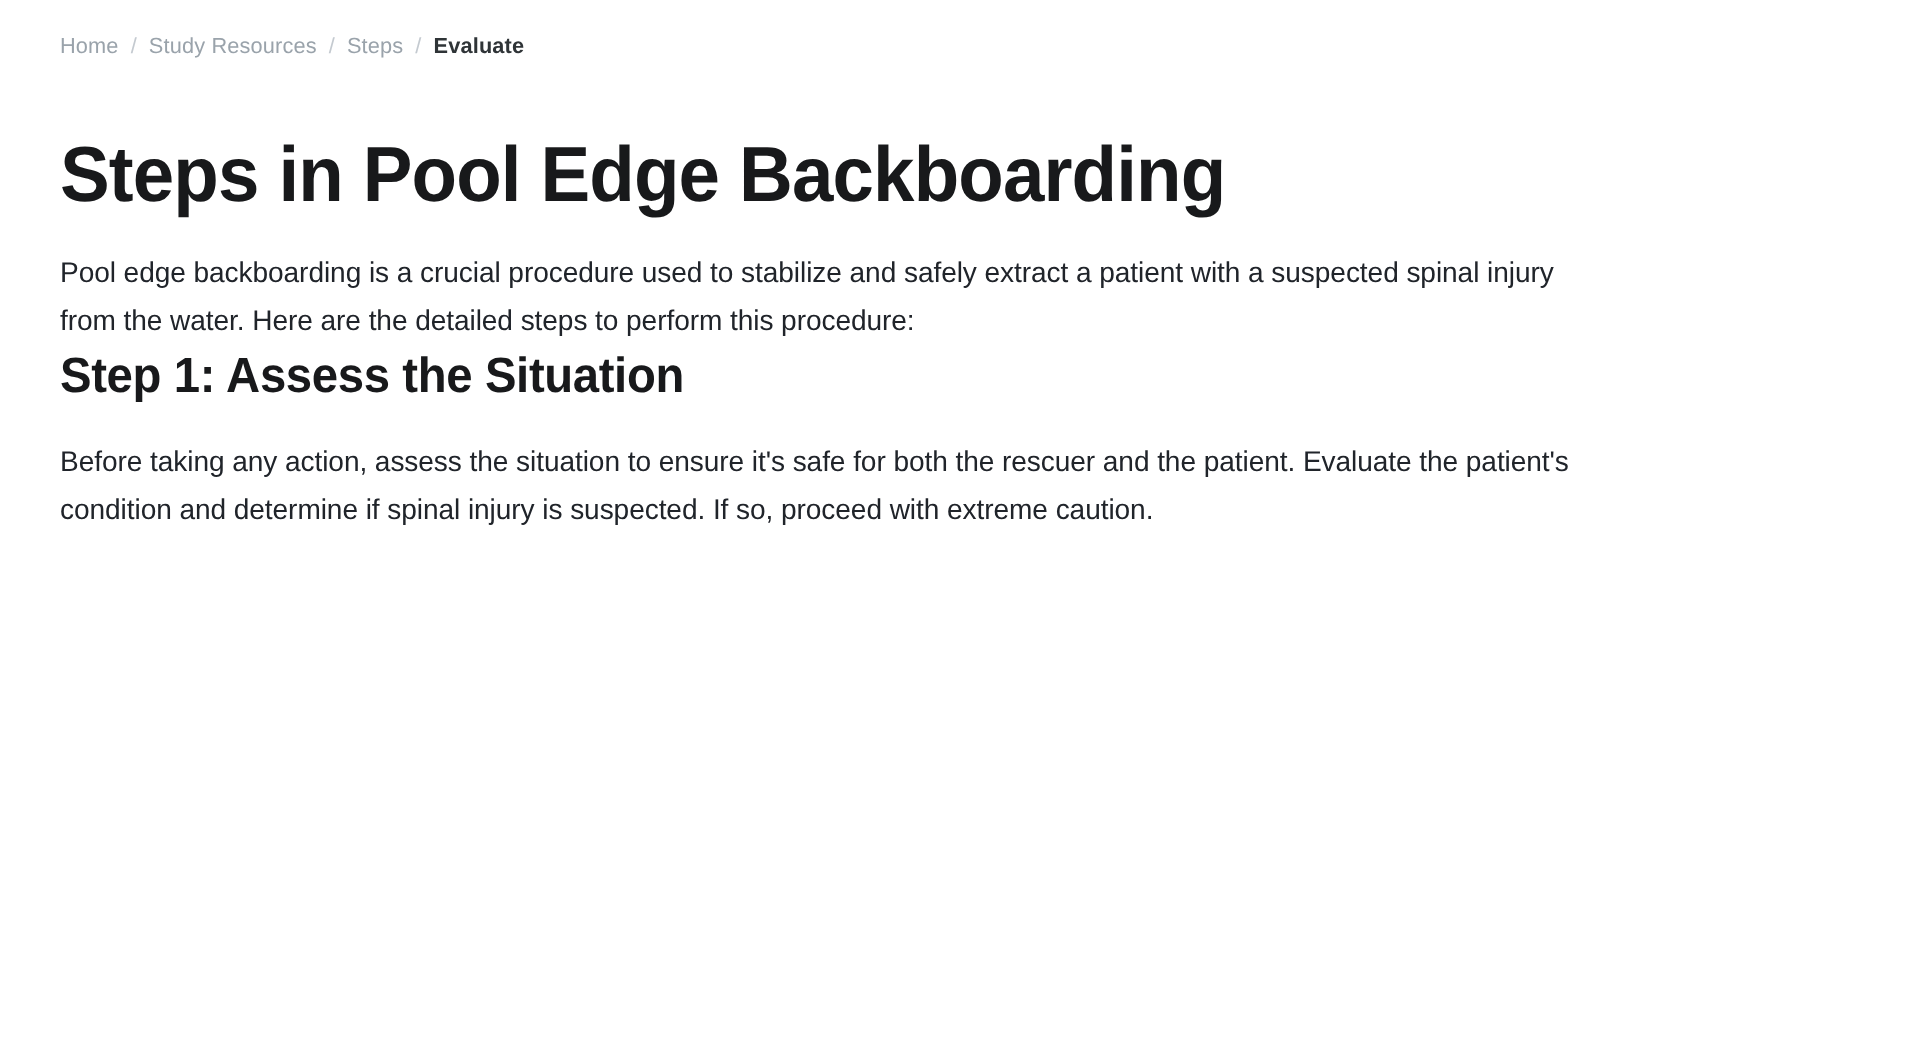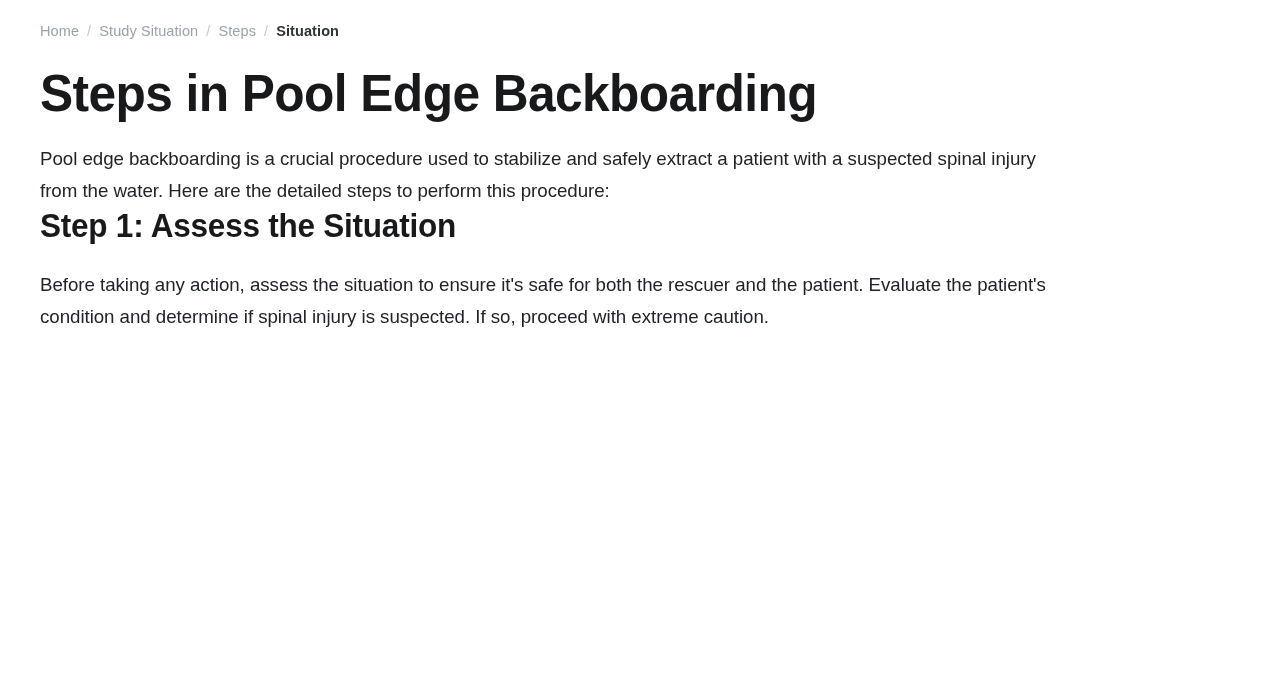--- a/index.html
+++ b/index.html
@@ -85,38 +85,38 @@
     font-size: 19px;
     line-height: 31.5px;
     font-weight: 400;
     letter-spacing: -0.05px;
     color: #20242a;
     transform: scaleX(0.985);
     transform-origin: left center;
   }
 
   
-  .intro-block { }
+  .intro-block { margin-top: 24px; }
   .intro-block .body-text { margin-top: 19px; }
   .step-block { }
   .step-block .body-text { margin-top: 23px; }
 </style>
 </head>
 <body>
 
 <div class="page">
 
   <nav class="breadcrumb">
     <a class="crumb" href="#">Home</a>
     <span class="crumb-sep">/</span>
-    <a class="crumb" href="#">Study Situation</a>
+    <a class="crumb" href="#">Study Resources</a>
     <span class="crumb-sep">/</span>
     <a class="crumb" href="#">Steps</a>
     <span class="crumb-sep">/</span>
-    <span class="crumb is-current">Situation</span>
+    <span class="crumb is-current">Evaluate</span>
   </nav>
 
   <article>
 
     <section class="intro-block">
       <h1 class="doc-title">Steps in Pool Edge Backboarding</h1>
       <p class="body-text">Pool edge backboarding is a crucial procedure used to stabilize and safely extract a patient with a suspected spinal injury from the water. Here are the detailed steps to perform this procedure:</p>
     </section>
 
     <section class="step-block">

